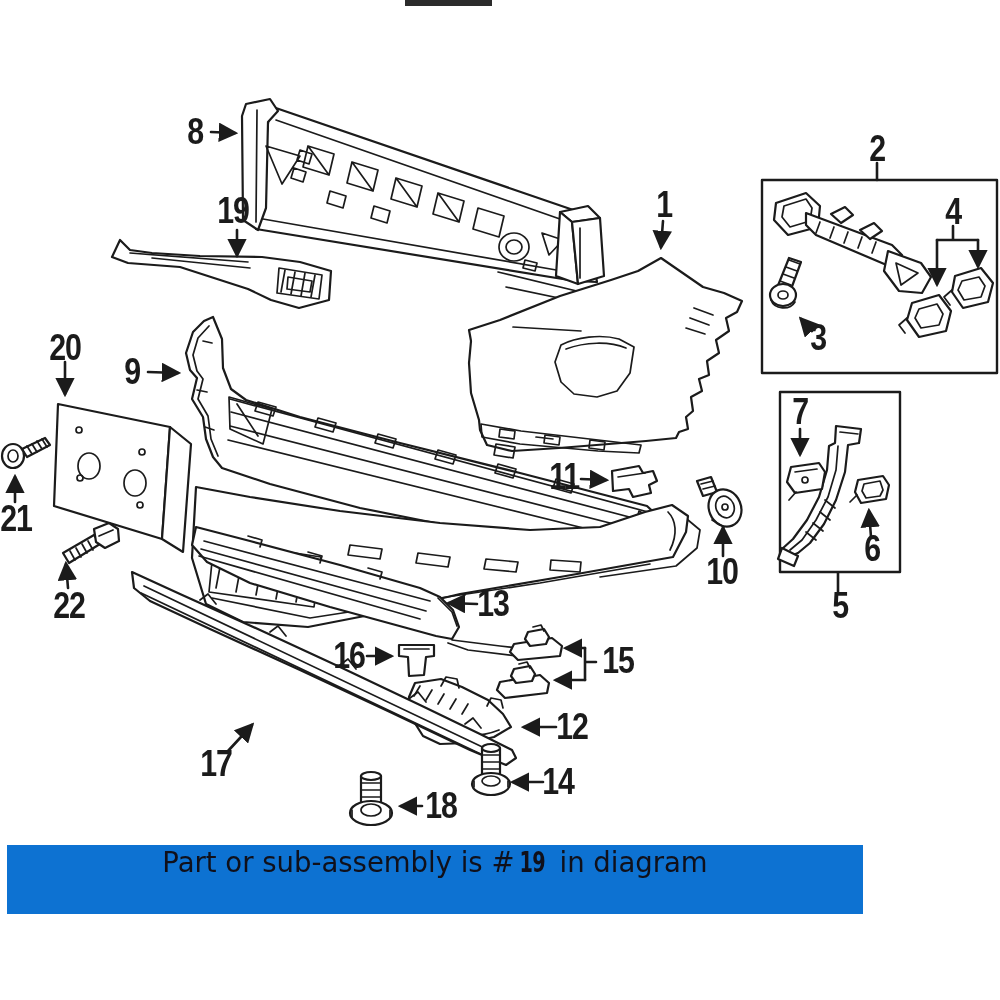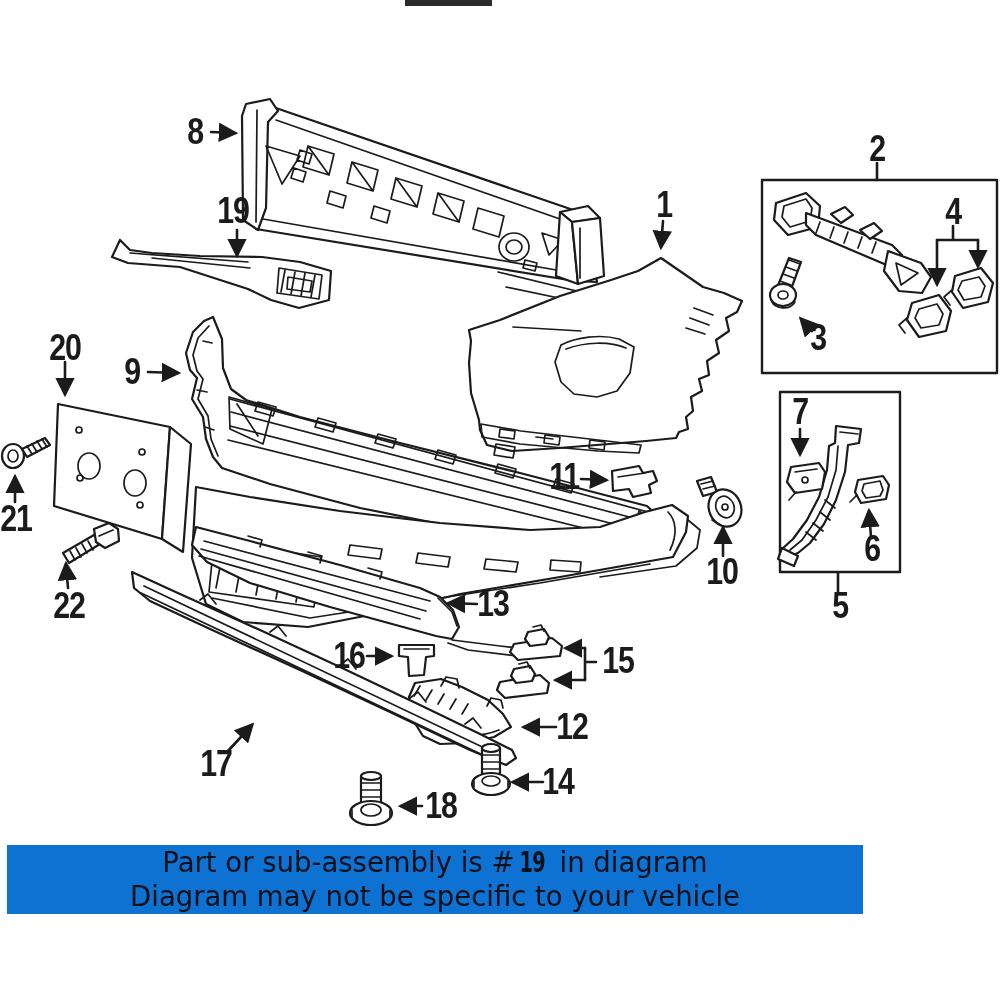--- a/index.html
+++ b/index.html
@@ -301,15 +301,14 @@
       <div class="part-label" style="left: 216px; top: 764px; color: rgb(27, 27, 27);">17</div>
       <div class="part-label" style="left: 441px; top: 806px; color: rgb(27, 27, 27);">18</div>
       <div class="part-label" style="left: 233px; top: 211px; color: rgb(27, 27, 27);">19</div>
       <div class="part-label" style="left: 65px; top: 348px; color: rgb(27, 27, 27);">20</div>
       <div class="part-label" style="left: 16px; top: 519px; color: rgb(27, 27, 27);">21</div>
       <div class="part-label" style="left: 69px; top: 606px; color: rgb(27, 27, 27);">22</div>
     </div>
 
   <div class="banner" style="background: rgb(13, 114, 210); color: rgb(16, 16, 26);">
     <div><span>Part or sub-assembly is #</span><span class="num">19</span><span> in diagram</span></div>
-    <div>Diagram may not be specific to your vehicle</div>
   </div>
 </div>
 
 </body></html>

